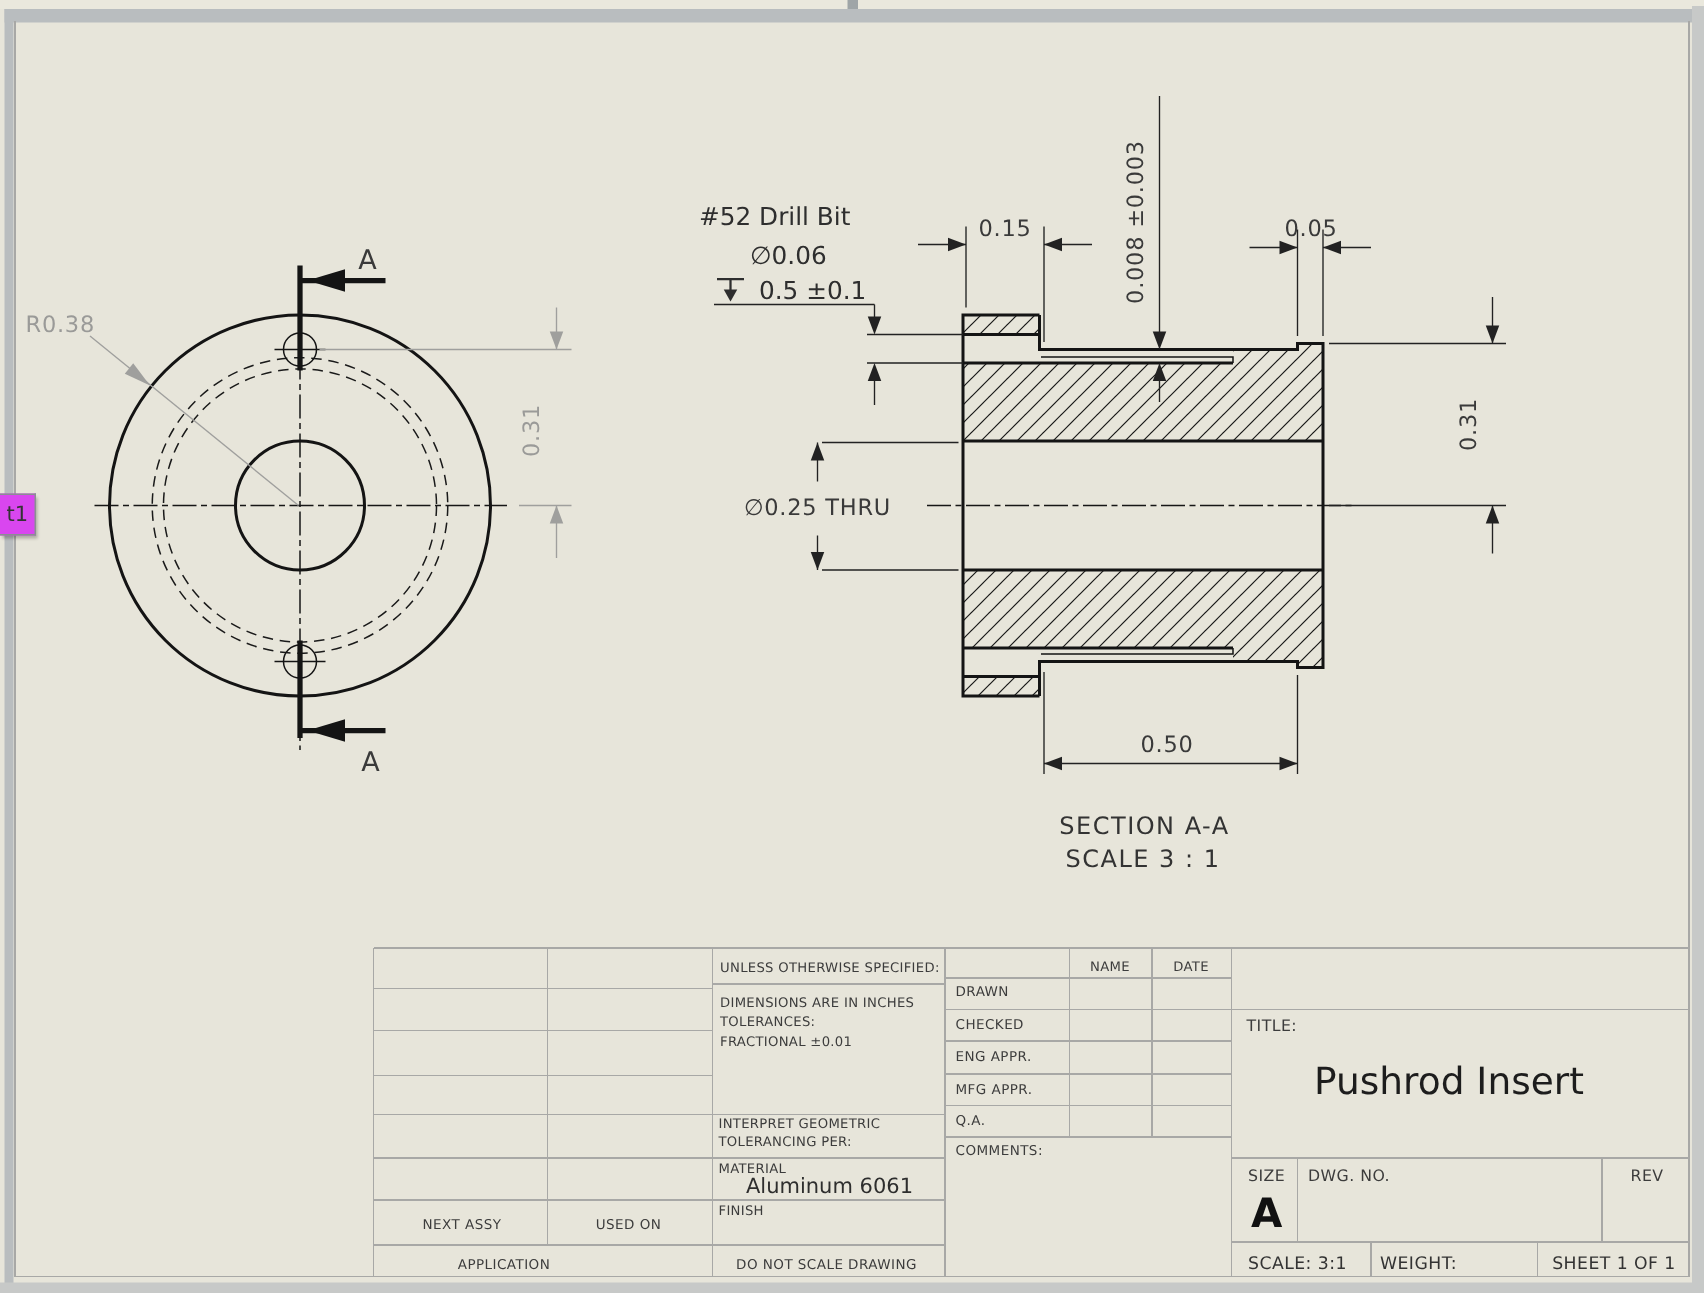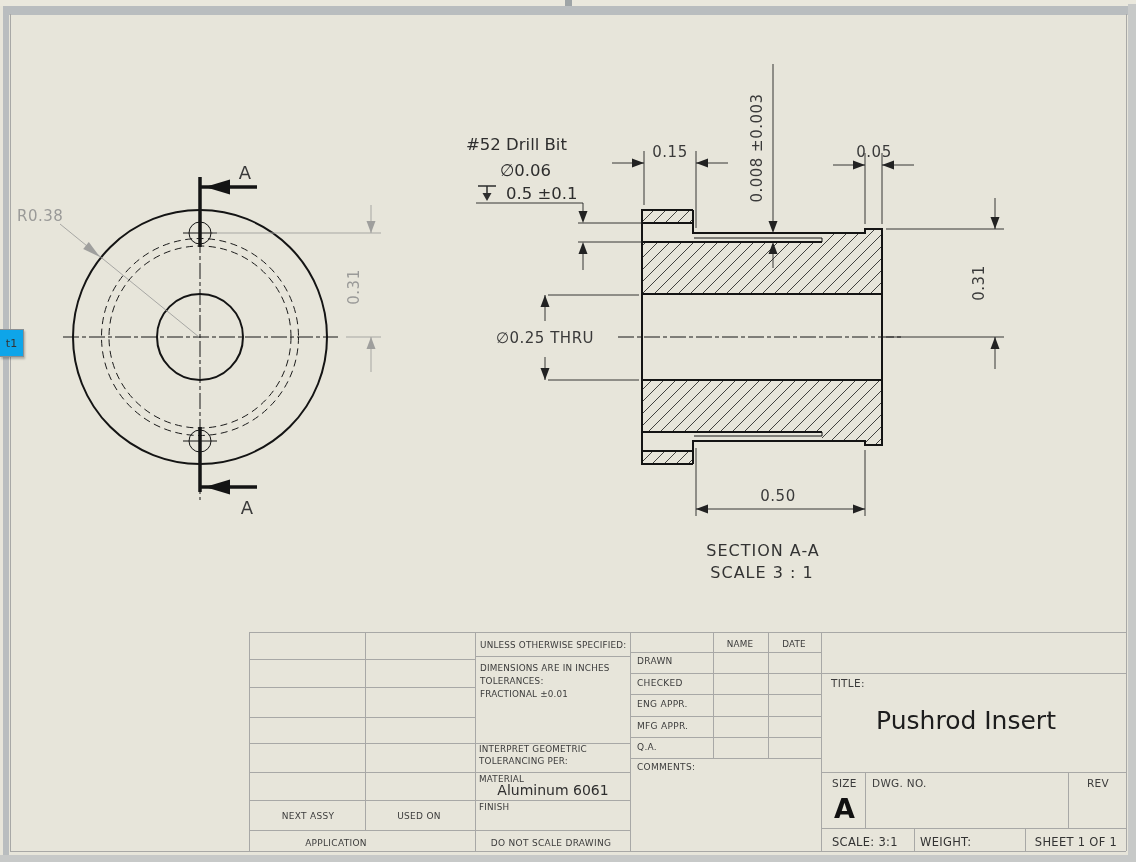--- a/index.html
+++ b/index.html
@@ -3,21 +3,21 @@
 <meta charset="utf-8">
 <style>
   html,body{margin:0;padding:0;}
   body{width:1136px;height:862px;position:relative;background:#e7e5da;font-family:"DejaVu Sans",sans-serif;overflow:hidden;}
   .top-strip{position:absolute;left:0;top:0;width:1136px;height:6px;background:#eae8dd;}
   .splitter-tick{position:absolute;left:565px;top:0;width:7px;height:6px;background:#9fa5a7;}
   .top-bar{position:absolute;left:3px;top:6px;width:1133px;height:9px;background:#b9bdbf;}
   .left-bar{position:absolute;left:3px;top:6px;width:6px;height:856px;background:#b9bdbf;}
   .right-bar{position:absolute;left:1128px;top:4px;width:8px;height:858px;background:#c7c9c8;}
   .bottom-bar{position:absolute;left:0;top:855px;width:1136px;height:7px;background:#c7c9c8;}
-  .sheet-tab{position:absolute;left:0;top:329px;width:23px;height:26px;background:#0ea5e9;border:1px solid #8a8f92;border-left:none;box-shadow:1px 2px 2px rgba(0,0,0,.25);display:flex;align-items:center;justify-content:center;font-size:11px;color:#333;z-index:5;}
+  .sheet-tab{position:absolute;left:0;top:329px;width:23px;height:26px;background:#d946ef;border:1px solid #8a8f92;border-left:none;box-shadow:1px 2px 2px rgba(0,0,0,.25);display:flex;align-items:center;justify-content:center;font-size:14px;color:#333;z-index:5;}
   svg{position:absolute;left:0;top:0;z-index:2;}
   svg text{font-family:"DejaVu Sans",sans-serif;}
   .outline{stroke:#141414;stroke-width:2;fill:none;}
   .thin{stroke:#141414;stroke-width:1;fill:none;}
   .cl{stroke:#161616;stroke-width:1;fill:none;stroke-dasharray:16 3 4 3;}
   .hid{stroke:#1a1a1a;stroke-width:1;fill:none;stroke-dasharray:7 4.5;}
   .dim{stroke:#222;stroke-width:0.9;fill:none;}
   .dimf{fill:#222;stroke:none;}
   .dimtxt{fill:#3a3a3a;font-size:15px;letter-spacing:.5px;}
   .graydim{stroke:#9f9f9d;stroke-width:0.9;fill:none;}

